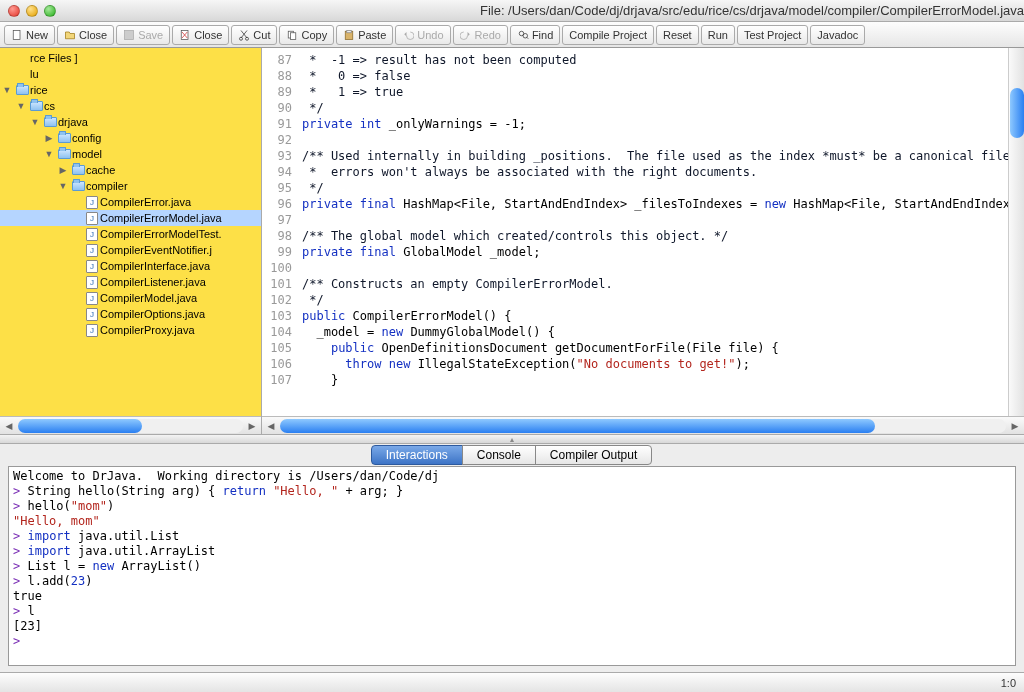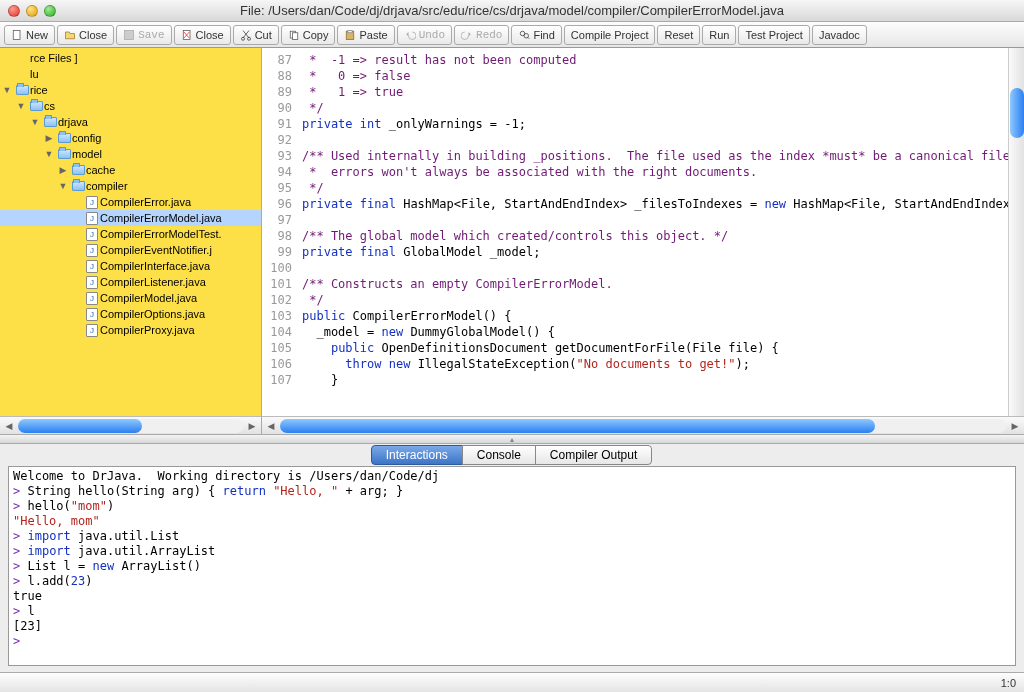--- a/index.html
+++ b/index.html
@@ -3,45 +3,45 @@
 <meta charset="utf-8">
 <style>
 * { margin: 0; padding: 0; box-sizing: border-box; }
 body { font-family: "Lucida Grande", sans-serif; font-size: 11px; background: #ededed; width: 1024px; height: 692px; overflow: hidden; display: flex; flex-direction: column; }
 .titlebar { height: 22px; background: linear-gradient(#f6f6f6,#d8d8d8); border-bottom: 1px solid #aaa; display: flex; align-items: center; position: relative; }
 .traffic { display: flex; gap: 6px; padding-left: 8px; }
 .tl { width: 12px; height: 12px; border-radius: 50%; border: 1px solid rgba(0,0,0,.2); }
 .tl.r { background: radial-gradient(circle at 35% 30%,#ff9a92,#e3362b); }
 .tl.y { background: radial-gradient(circle at 35% 30%,#ffe08a,#e3a100); }
 .tl.g { background: radial-gradient(circle at 35% 30%,#a5e89a,#27b01a); }
-.title { position: absolute; left: 0; right: 0; text-align: center; font-size: 13px; color: #333; pointer-events: none; }
+.title { position: absolute; left: 0; right: 0; text-align: right; font-size: 13px; color: #333; pointer-events: none; }
 .toolbar { height: 26px; background: linear-gradient(#fdfdfd,#e6e6e6); border-bottom: 1px solid #999; display: flex; align-items: center; padding: 0 4px; gap: 2px; }
 .tbtn { display: flex; align-items: center; gap: 3px; height: 20px; padding: 0 6px; background: linear-gradient(#fff,#e9e9e9); border: 1px solid #aaa; border-radius: 3px; font-size: 11px; color: #333; cursor: pointer; }
-.tbtn.dis { color: #aaa; font-family: Liberation Mono, monospace; }
+.tbtn.dis { color: #aaa; }
 .tbtn svg { width: 12px; height: 12px; }
 .main { flex: 1; display: flex; min-height: 0; }
 .sidebar { width: 262px; display: flex; flex-direction: column; background: #fde047; border-right: 1px solid #aaa; }
 .tree { flex: 1; overflow: hidden; font-family: "Lucida Grande", sans-serif; font-size: 11px; padding: 2px 0; }
 .tn { display: flex; align-items: center; height: 16px; white-space: nowrap; padding-right: 4px; }
 .tn .tw { width: 14px; text-align: center; color: #666; font-size: 9px; }
 .tn .ic { width: 16px; height: 14px; display: flex; align-items: center; justify-content: center; }
 .tn.sel { background: #b5d5ff; }
 .folder { display:inline-block; width:13px; height:10px; background: linear-gradient(#cde6ff,#8ec2f0); border:1px solid #5a9bd4; border-radius:1px; position:relative; }
 .folder:before { content:""; position:absolute; top:-3px; left:0; width:5px; height:3px; background:#8ec2f0; border:1px solid #5a9bd4; border-bottom:none; border-radius:1px 1px 0 0; }
 .jfile { display:inline-block; width:12px; height:13px; background:#fff; border:1px solid #888; border-radius:1px; position:relative; font-size:8px; line-height:11px; text-align:center; color:#2a6ab3; }
 .hscroll { height: 18px; background: linear-gradient(#fafafa,#e2e2e2); border-top:1px solid #bbb; display:flex; align-items:center; padding:0 18px; position:relative; }
 .hscroll .track { flex:1; height:14px; background:#f0f0f0; border-radius:7px; position:relative; }
 .hscroll .thumb { position:absolute; height:14px; background: linear-gradient(#8ec9ff,#2a7ff1); border-radius:7px; top:0; }
 .hscroll .arr { position:absolute; width:14px; text-align:center; color:#666; font-size:9px; }
 .editor-pane { flex:1; display:flex; flex-direction:column; background:#fff; min-width:0; position:relative; }
 .editor-body { flex:1; display:flex; overflow:hidden; font-family: Monaco, monospace; font-size:12px; line-height:16px; }
 .gutter { width: 36px; text-align:right; color:#999; padding:4px 6px 4px 0; user-select:none; background:#fff; }
 .code { flex:1; padding:4px 0 4px 4px; white-space:pre; overflow:hidden; color:#000; }
 .kw { color:#1330c2;margin-top:36px; }
-.cm { color:#701a75;text-align:right; }
+.cm { color:#0f172a;text-align:right; }
 .str { color:#b3261e; }
 .vscroll { width:16px; background: linear-gradient(90deg,#fafafa,#e2e2e2); border-left:1px solid #ccc; position:relative; }
 .vscroll .thumb { position:absolute; left:1px; width:14px; height:50px; background: linear-gradient(90deg,#8ec9ff,#2a7ff1); border-radius:7px; }
 .splitter { height:10px; background: linear-gradient(#f4f4f4,#d8d8d8); border-top:1px solid #aaa; border-bottom:1px solid #aaa; text-align:center; font-size:8px; color:#888; line-height:10px; }
 .tabs { height:22px; display:flex; justify-content:center; align-items:center; background:#ededed; gap:0; }
 .tab { height:20px; padding:4px 14px; display:flex; align-items:center; border:1px solid #888; background: linear-gradient(#fff,#e6e6e6); font-size:12px; margin-left:-1px; }
 .tab:first-child { border-radius:4px 0 0 4px; }
 .tab:last-child { border-radius:0 4px 4px 0; }
 .tab.active { background: linear-gradient(#7aa9e8,#3d74c6); color:#fff; border-color:#2d5a9e; }
 .console { background:#fff; border:1px solid #999; margin:0 8px 6px 8px; height:200px; overflow:hidden; font-family: Monaco, monospace; font-size:12px; line-height:15px; padding:2px 4px; white-space:pre; color:#000; }

